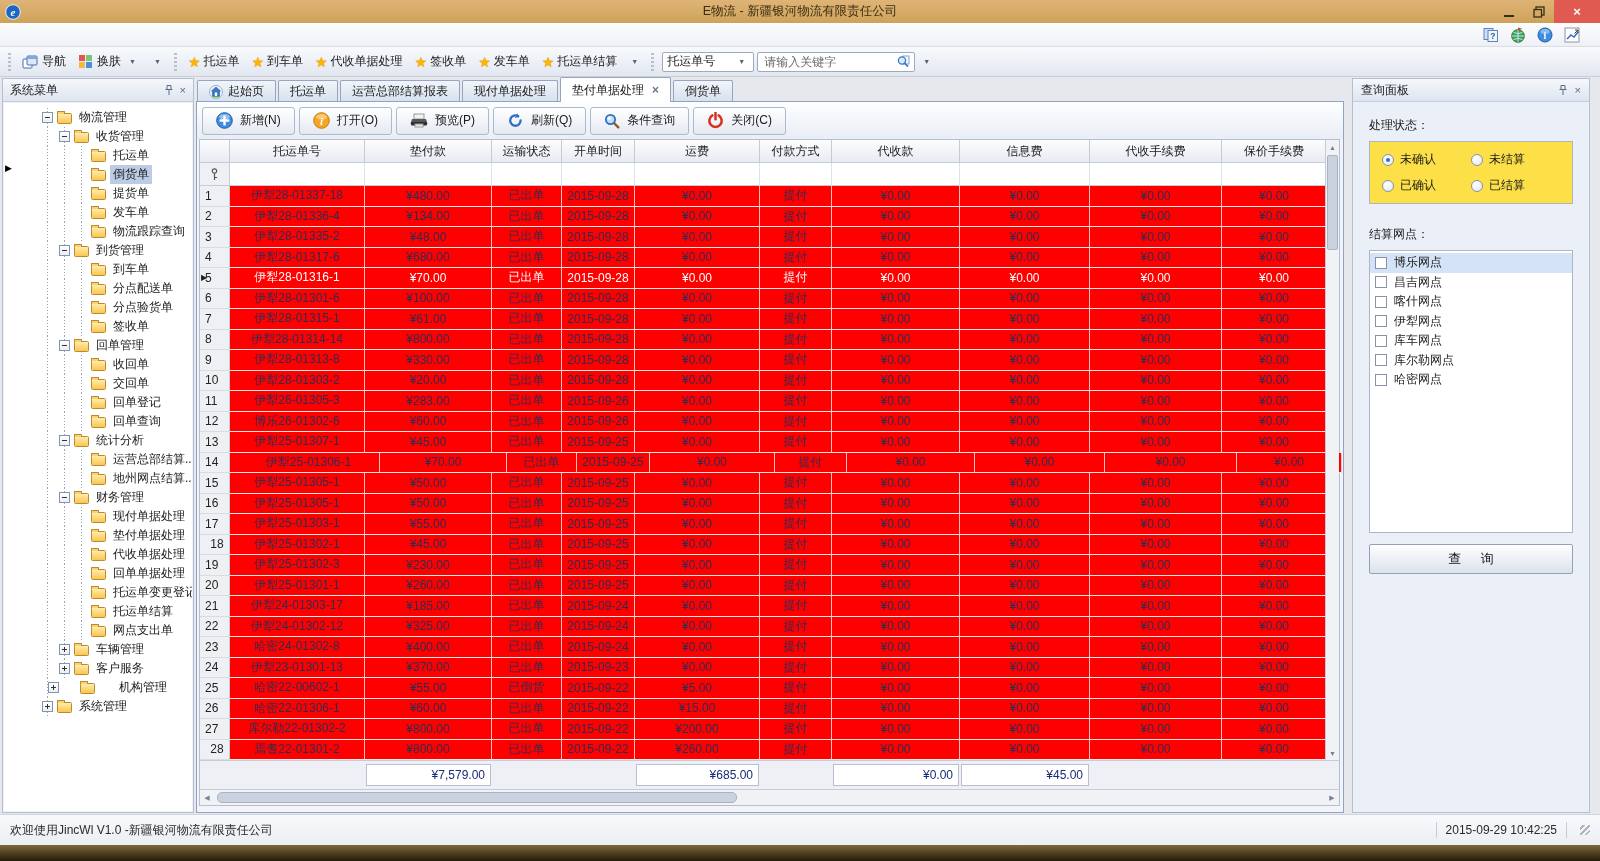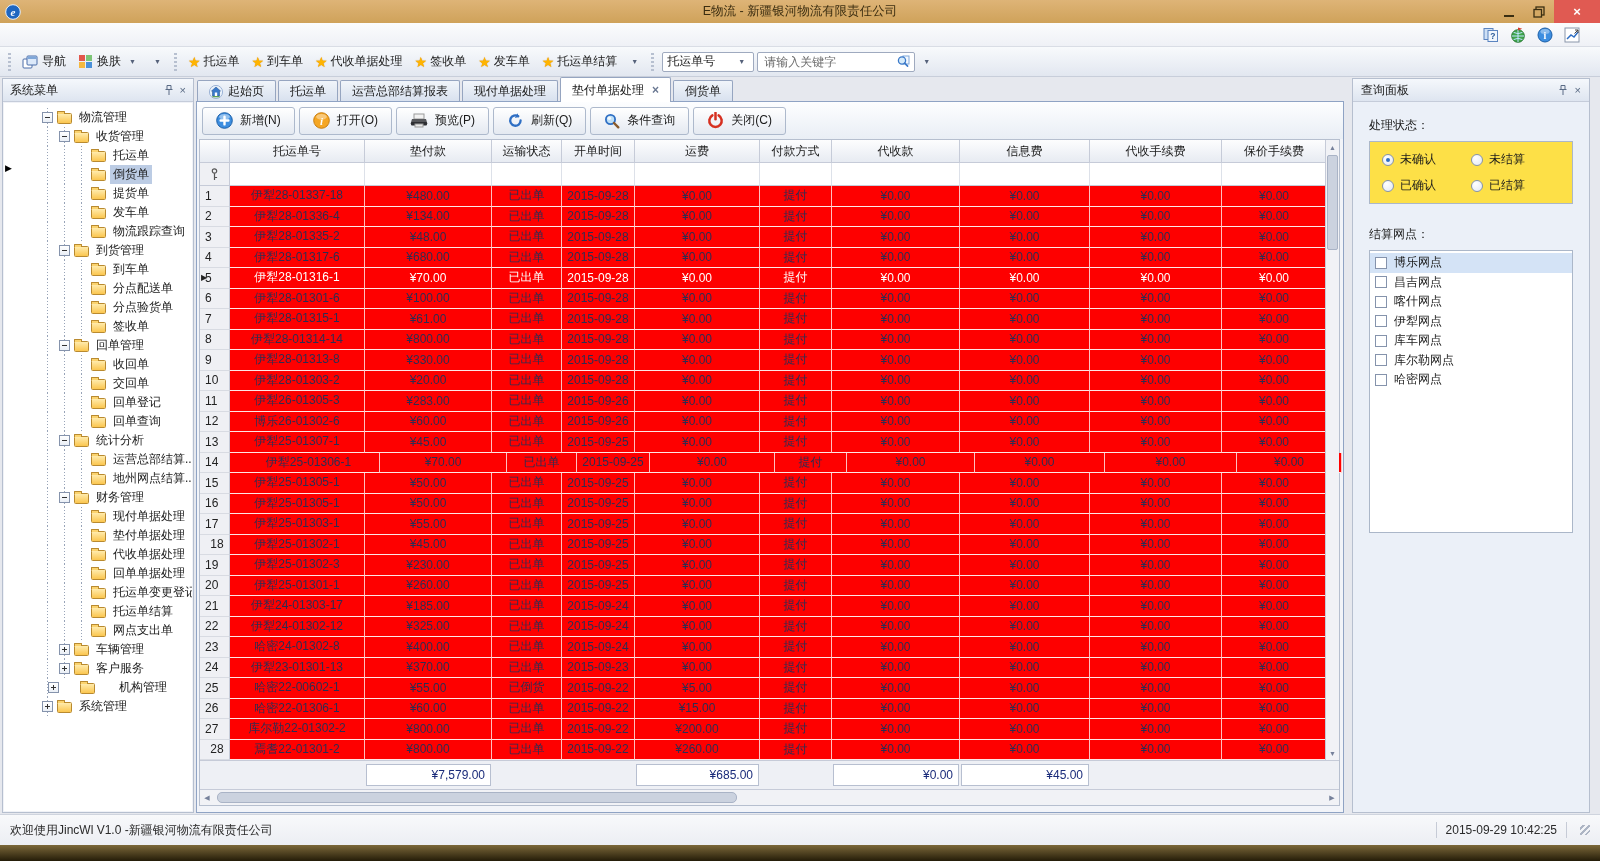--- a/index.html
+++ b/index.html
@@ -1095,20 +1095,21 @@
             </div>
             <div class="check-item">
               <span class="checkbox"></span>
               <span>库尔勒网点</span>
             </div>
             <div class="check-item">
               <span class="checkbox"></span>
               <span>哈密网点</span>
             </div>
           </div>
+        <div class="query-btn">查 询</div>
       </div>
     </div>
   </div>
 
   <div class="statusbar">
     <span class="sb-left">欢迎使用JincWl V1.0 -新疆银河物流有限责任公司</span>
     <span class="sb-sep"></span>
     <span>2015-09-29 10:42:25</span>
     <span class="sb-sep"></span>
     <span class="sb-grip"></span>

